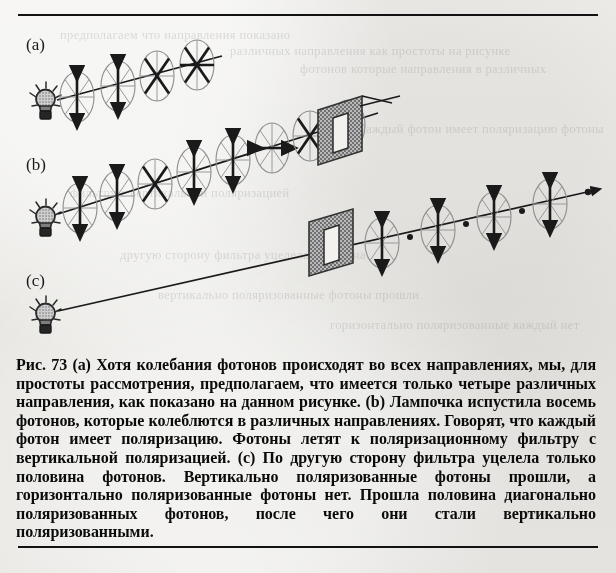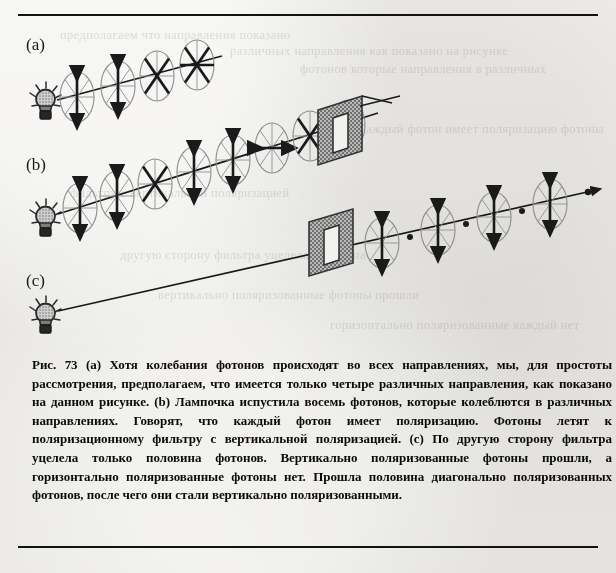--- a/index.html
+++ b/index.html
@@ -27,22 +27,22 @@
   }
   #rule-top{top:14px;}
   #rule-bottom{top:546px;}
 
   #figure-area{
     position:absolute;left:0;top:18px;width:616px;height:330px;
   }
   #figure-svg{display:block;}
 
   #caption{
-    position:absolute;left:32px;top:356px;width:580px;
-    font-size:13px;
+    position:absolute;left:16px;top:356px;width:580px;
+    font-size:16px;
     line-height:18.6px;
     color:#0b0b0b;
     text-align:justify;
     font-weight:700;
     letter-spacing:-0.05px;
   }
   #caption .lead{font-weight:800;}
   .panel-label{
     font-family:"Liberation Serif", serif;
     font-size:17px;
@@ -62,21 +62,21 @@
 </style>
 </head>
 <body>
 
 <div id="page"></div>
 
 <div class="rule" id="rule-top"></div>
 <div class="rule" id="rule-bottom"></div>
 
 <div class="ghost" style="left:60px;top:28px;">предполагаем что направления показано</div>
-<div class="ghost" style="left:230px;top:44px;">различных направления как показано на рисунке</div>
+<div class="ghost" style="left:230px;top:44px;">различных направления как простоты на рисунке</div>
 <div class="ghost" style="left:300px;top:62px;">фотонов которые направления в различных</div>
 <div class="ghost" style="left:360px;top:122px;">каждый фотон имеет поляризацию фотоны</div>
 <div class="ghost" style="left:70px;top:186px;">фильтру с вертикальной поляризацией</div>
 <div class="ghost" style="left:120px;top:248px;">другую сторону фильтра уцелела половина</div>
 <div class="ghost" style="left:158px;top:288px;">вертикально поляризованные фотоны прошли</div>
 <div class="ghost" style="left:330px;top:318px;">горизонтально поляризованные каждый нет</div>
 
 <div id="figure-area">
 <svg id="figure-svg" width="616" height="330" viewBox="0 0 616 330" xmlns="http://www.w3.org/2000/svg">
   <defs>

